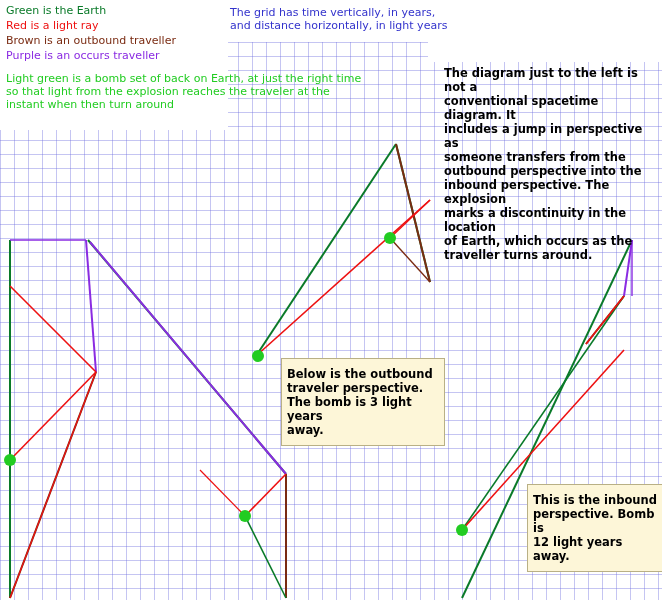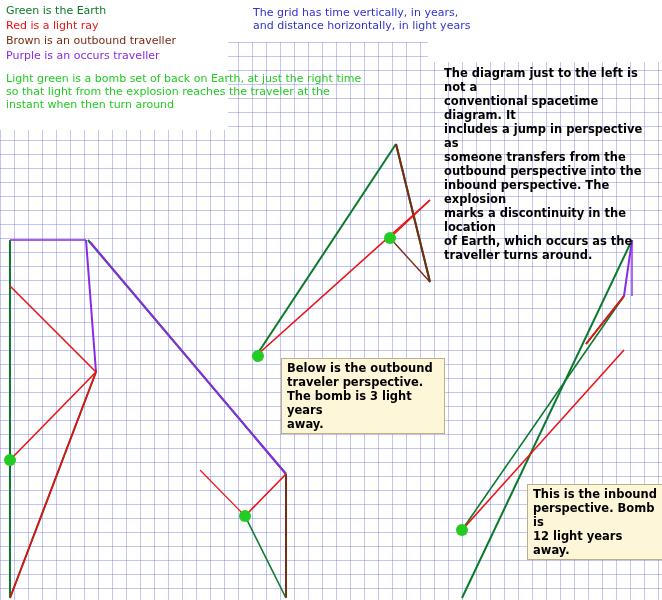--- a/index.html
+++ b/index.html
@@ -19,21 +19,21 @@
     white-space:pre-line;
   }
   .note{
     position:absolute;
     background:#fdf6d8;
     border:1px solid #b9b085;
     color:#000;
     font-size:11.5px;
     line-height:14px;
     font-weight:bold;
-    padding:2px 5px;
+    padding:8px 5px;
     white-space:pre-line;
     font-family:"DejaVu Sans", sans-serif;
   }
   .plainnote{
     position:absolute;
     font-size:11.5px;
     line-height:14px;
     font-weight:bold;
     color:#000;
     white-space:pre-line;
@@ -98,21 +98,21 @@
   </svg>
 
   <div class="legend" style="left:6px;top:4px;color:#0a7a29;">Green is the Earth</div>
   <div class="legend" style="left:6px;top:19px;color:#ee1111;">Red is a light ray</div>
   <div class="legend" style="left:6px;top:34px;color:#7a2b12;">Brown is an outbound traveller</div>
   <div class="legend" style="left:6px;top:49px;color:#8a2be2;">Purple is an occurs traveller</div>
   <div class="legend" style="left:6px;top:72px;color:#22cc22;">Light green is a bomb set of back on Earth, at just the right time
 so that light from the explosion reaches the traveler at the
 instant when then turn around</div>
 
-  <div class="legend" style="left:230px;top:6px;color:#3333cc;margin-left:23px;">The grid has time vertically, in years,
+  <div class="legend" style="left:230px;top:6px;color:#3333cc;">The grid has time vertically, in years,
 and distance horizontally, in light years</div>
 
   <div class="plainnote" style="left:444px;top:66px;width:212px;">The diagram just to the left is not a
 conventional spacetime diagram. It
 includes a jump in perspective as
 someone transfers from the
 outbound perspective into the
 inbound perspective. The explosion
 marks a discontinuity in the location
 of Earth, which occurs as the

